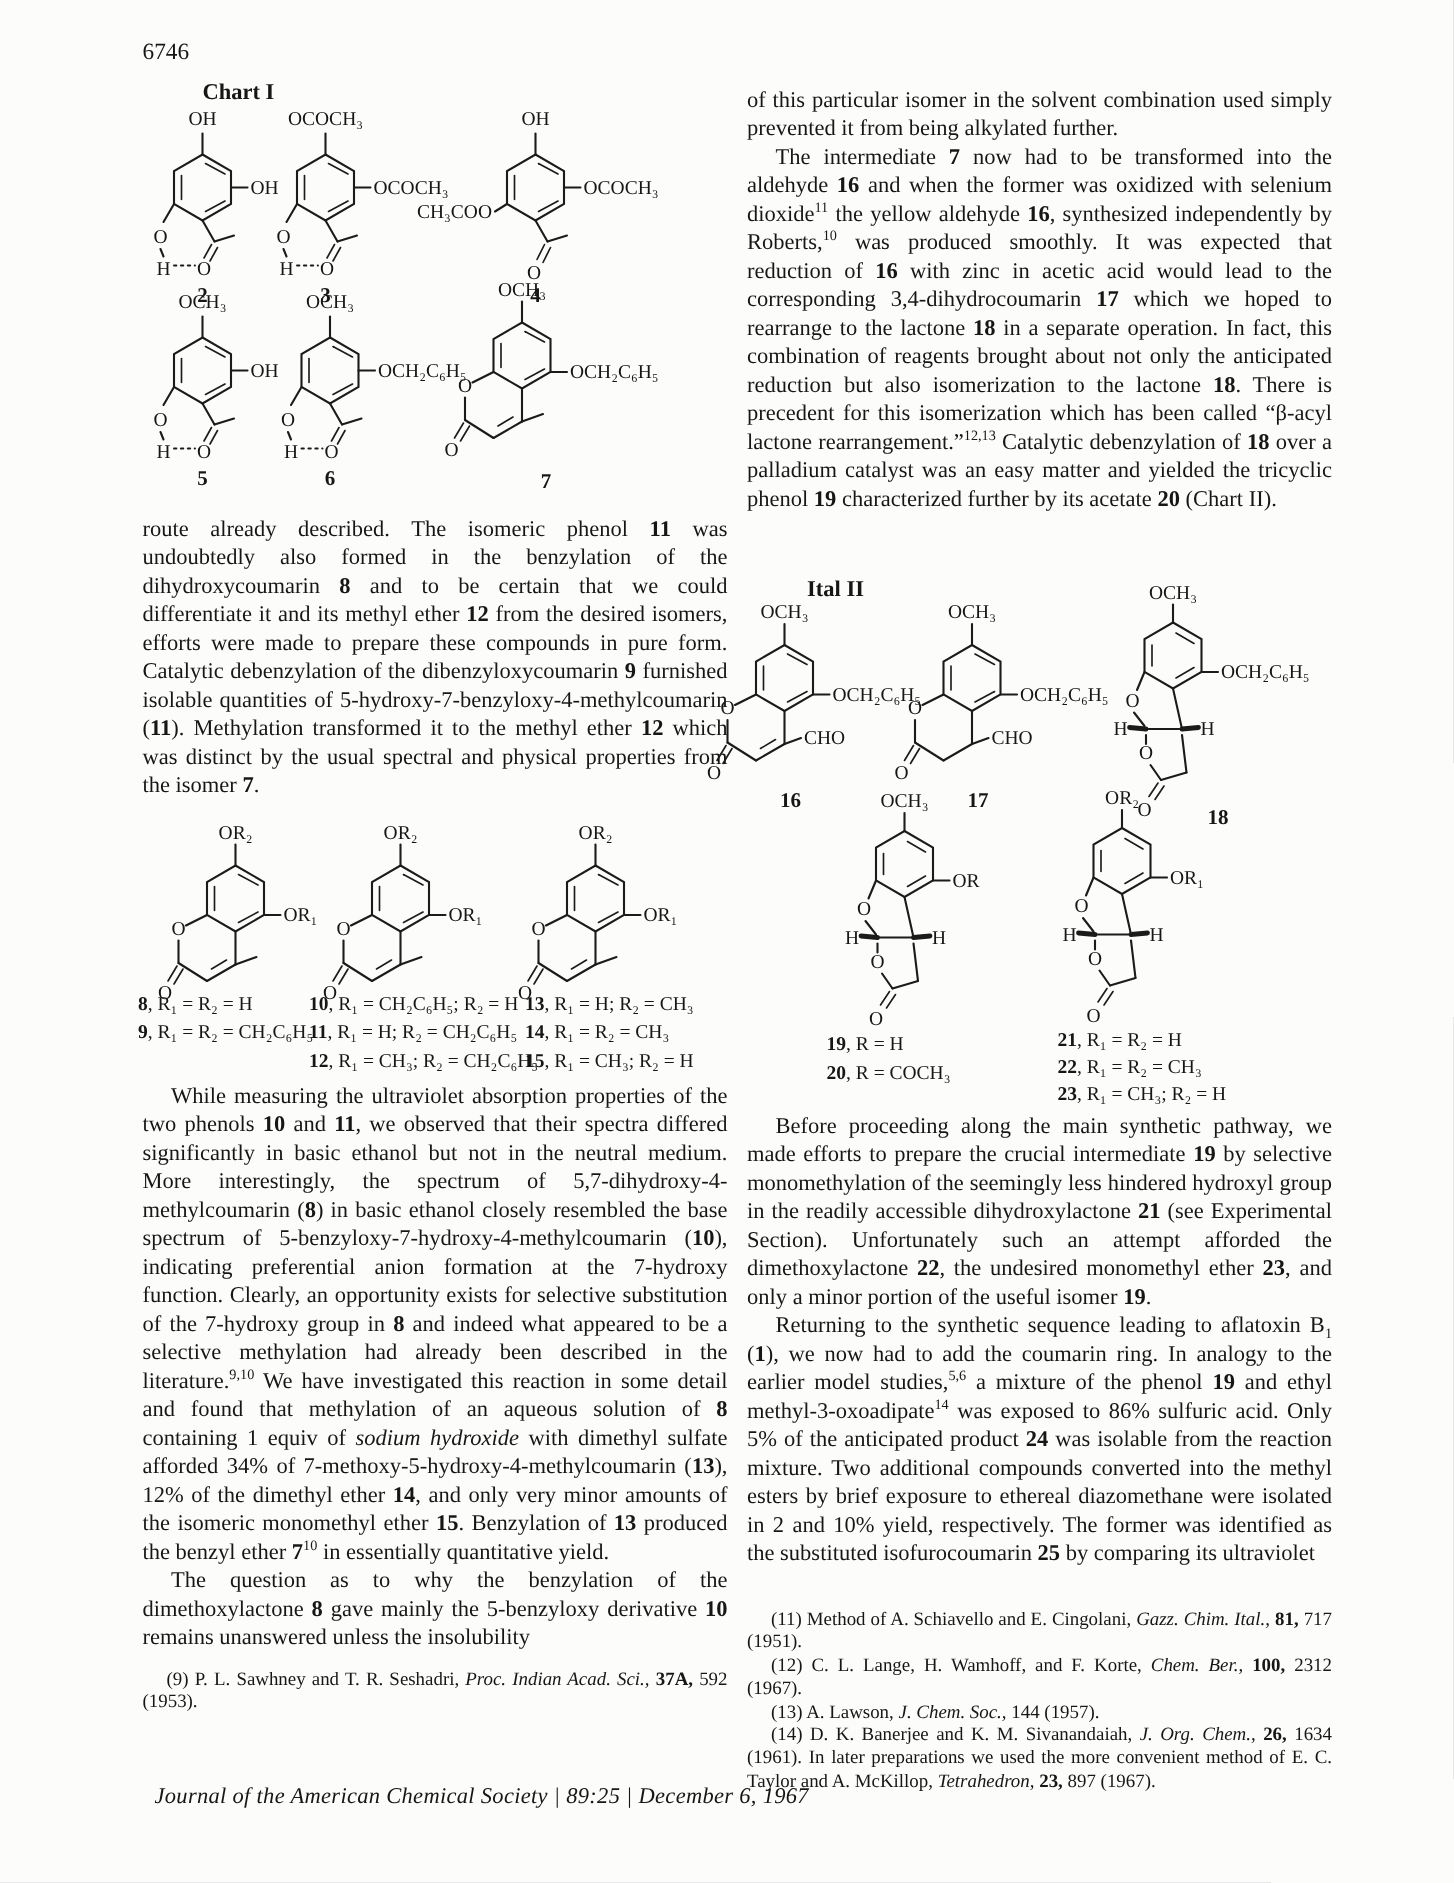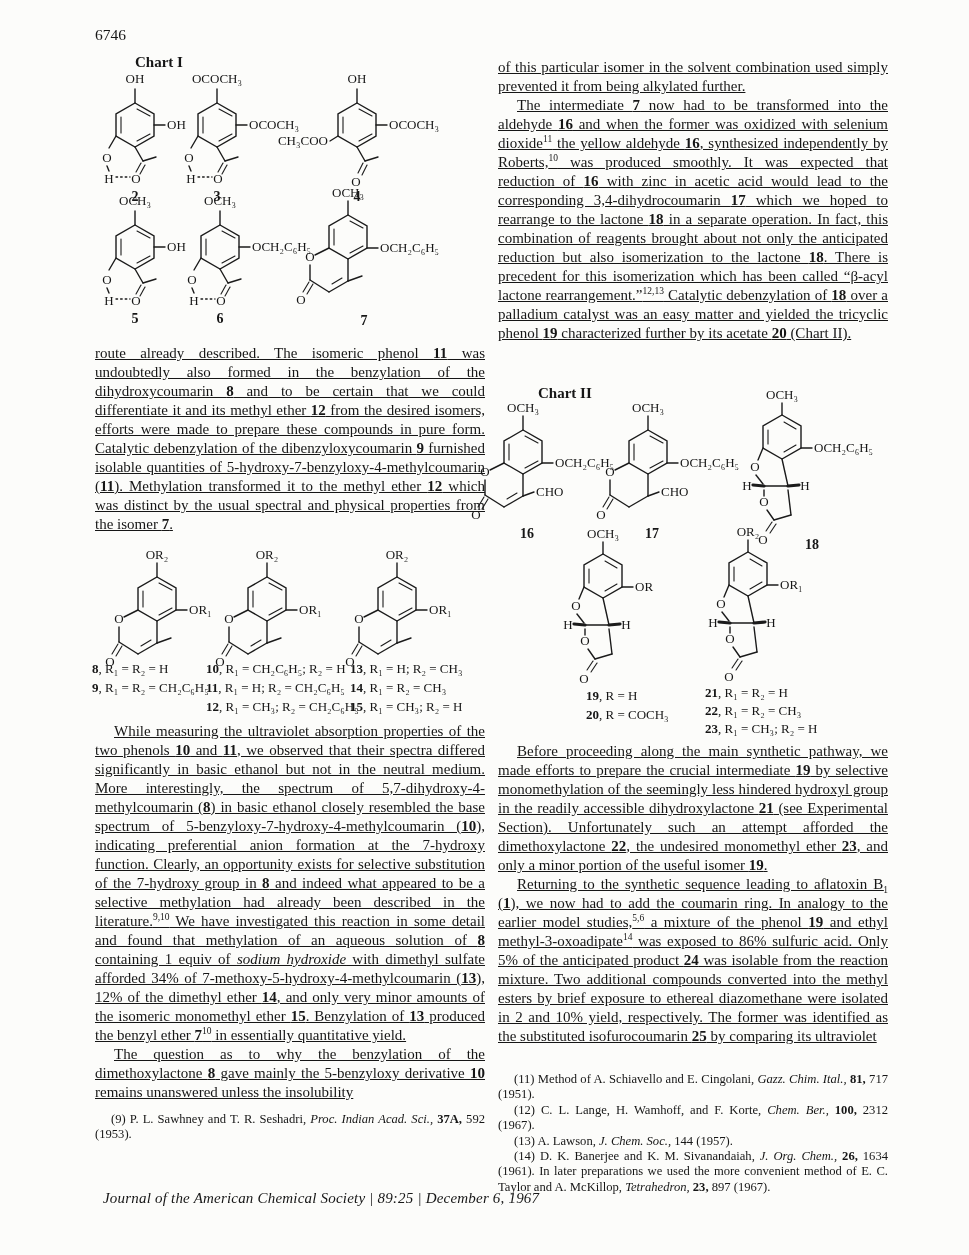--- a/index.html
+++ b/index.html
@@ -1,19 +1,19 @@
 <!DOCTYPE html>
 <html><head>
 <meta charset="utf-8">
 <style>
   html,body{margin:0;padding:0;background:#d8d8d8;}
   .page{position:relative;width:969px;height:1255px;background:#fcfcfa;
         font-family:"Liberation Serif","DejaVu Serif",serif;color:#161616;overflow:hidden;}
   .abs{position:absolute;}
-  .para{font-size:15px;line-height:19px;text-align:justify;width:390px;margin:0;text-decoration:underline;}
+  .para{font-size:15px;line-height:19px;text-align:justify;width:390px;margin:0;}
   .ind{text-indent:19px;}
   .flow p{margin:0;}
   .fnblock{width:390px;}
   .fnblock p{margin:0;font-size:12.6px;line-height:15.4px;text-align:justify;text-indent:16px;}
   .b{font-weight:700;}
   .i{font-style:italic;}
   .sup{font-size:9.5px;vertical-align:super;line-height:0;}
   .sub{font-size:9.5px;vertical-align:sub;line-height:0;}
   .chart-title{font-weight:700;font-size:15px;margin-left:40px;}
   .pageno{font-size:15.5px;}
@@ -278,21 +278,21 @@
     <p><span>(9) P. L. Sawhney and T. R. Seshadri, </span><span class="i">Proc. Indian Acad. Sci.,</span><span> </span><span class="b">37A,</span><span> 592 (1953).</span></p>
   </div>
 
   <div class="abs footer" style="left:103px;top:1190px">Journal of the American Chemical Society  |  89:25  |  December 6, 1967</div>
 
   <div class="abs flow" style="left:498px;top:58px">
     <p class="para"><span>of this particular isomer in the solvent combination used simply prevented it from being alkylated further.</span></p>
     <p class="para ind"><span>The intermediate </span><span class="b">7</span><span> now had to be transformed into the aldehyde </span><span class="b">16</span><span> and when the former was oxidized with selenium dioxide</span><span class="sup">11</span><span> the yellow aldehyde </span><span class="b">16</span><span>, synthesized independently by Roberts,</span><span class="sup">10</span><span> was produced smoothly.  It was expected that reduction of </span><span class="b">16</span><span> with zinc in acetic acid would lead to the corresponding 3,4-dihydrocoumarin </span><span class="b">17</span><span> which we hoped to rearrange to the lactone </span><span class="b">18</span><span> in a separate operation.  In fact, this combination of reagents brought about not only the anticipated reduction but also isomerization to the lactone </span><span class="b">18</span><span>.  There is precedent for this isomerization which has been called “β-acyl lactone rearrangement.”</span><span class="sup">12,13</span><span>  Catalytic debenzylation of </span><span class="b">18</span><span> over a palladium catalyst was an easy matter and yielded the tricyclic phenol </span><span class="b">19</span><span> characterized further by its acetate </span><span class="b">20</span><span> (Chart II).</span></p>
   </div>
 
-  <div class="abs chart-title" style="left:498px;top:385px">Chart II</div>
+  <div class="abs chart-title" style="left:498px;top:385px">Ital II</div>
 
   <svg class="abs" style="left:457px;top:398px" width="175" height="155" viewBox="0 0 175 155">
     <g class="cs">
       <polygon points="66,32 85,43 85,65 66,76 47,65 47,43"></polygon>
       <line class="thin" x1="68" y1="38" x2="81" y2="45"></line>
       <line class="thin" x1="81" y1="63" x2="68" y2="70"></line>
       <line class="thin" x1="52" y1="62" x2="52" y2="46"></line>
       <line x1="66" y1="32" x2="66" y2="18"></line>
       <line x1="85" y1="65" x2="96" y2="65"></line>
       <line x1="47" y1="65" x2="33" y2="72"></line>
@@ -392,21 +392,21 @@
     </g>
     <text x="70" y="10" text-anchor="middle">OCH₃</text>
     <text x="102" y="63">OR</text>
     <text x="43" y="82" text-anchor="middle">O</text>
     <text x="35" y="101" text-anchor="middle">H</text>
     <text x="93" y="101" text-anchor="middle">H</text>
     <text x="52" y="117" text-anchor="middle">O</text>
     <text x="51" y="155" text-anchor="middle">O</text>
   </svg>
 
-  <div class="abs struct-labels" style="left:586px;top:686px">
+  <div class="abs struct-labels" style="left:551px;top:686px">
     <div><span class="b">19</span><span>, R = H</span></div>
     <div><span class="b">20</span><span>, R = COCH₃</span></div>
   </div>
 
   <svg class="abs" style="left:678px;top:526px" width="175" height="160" viewBox="0 0 175 160">
     <g class="cs">
       <polygon points="70,26 89,37 89,59 70,70 51,59 51,37"></polygon>
       <line class="thin" x1="72" y1="33" x2="84" y2="40"></line>
       <line class="thin" x1="84" y1="56" x2="72" y2="63"></line>
       <line class="thin" x1="56" y1="55" x2="56" y2="41"></line>

